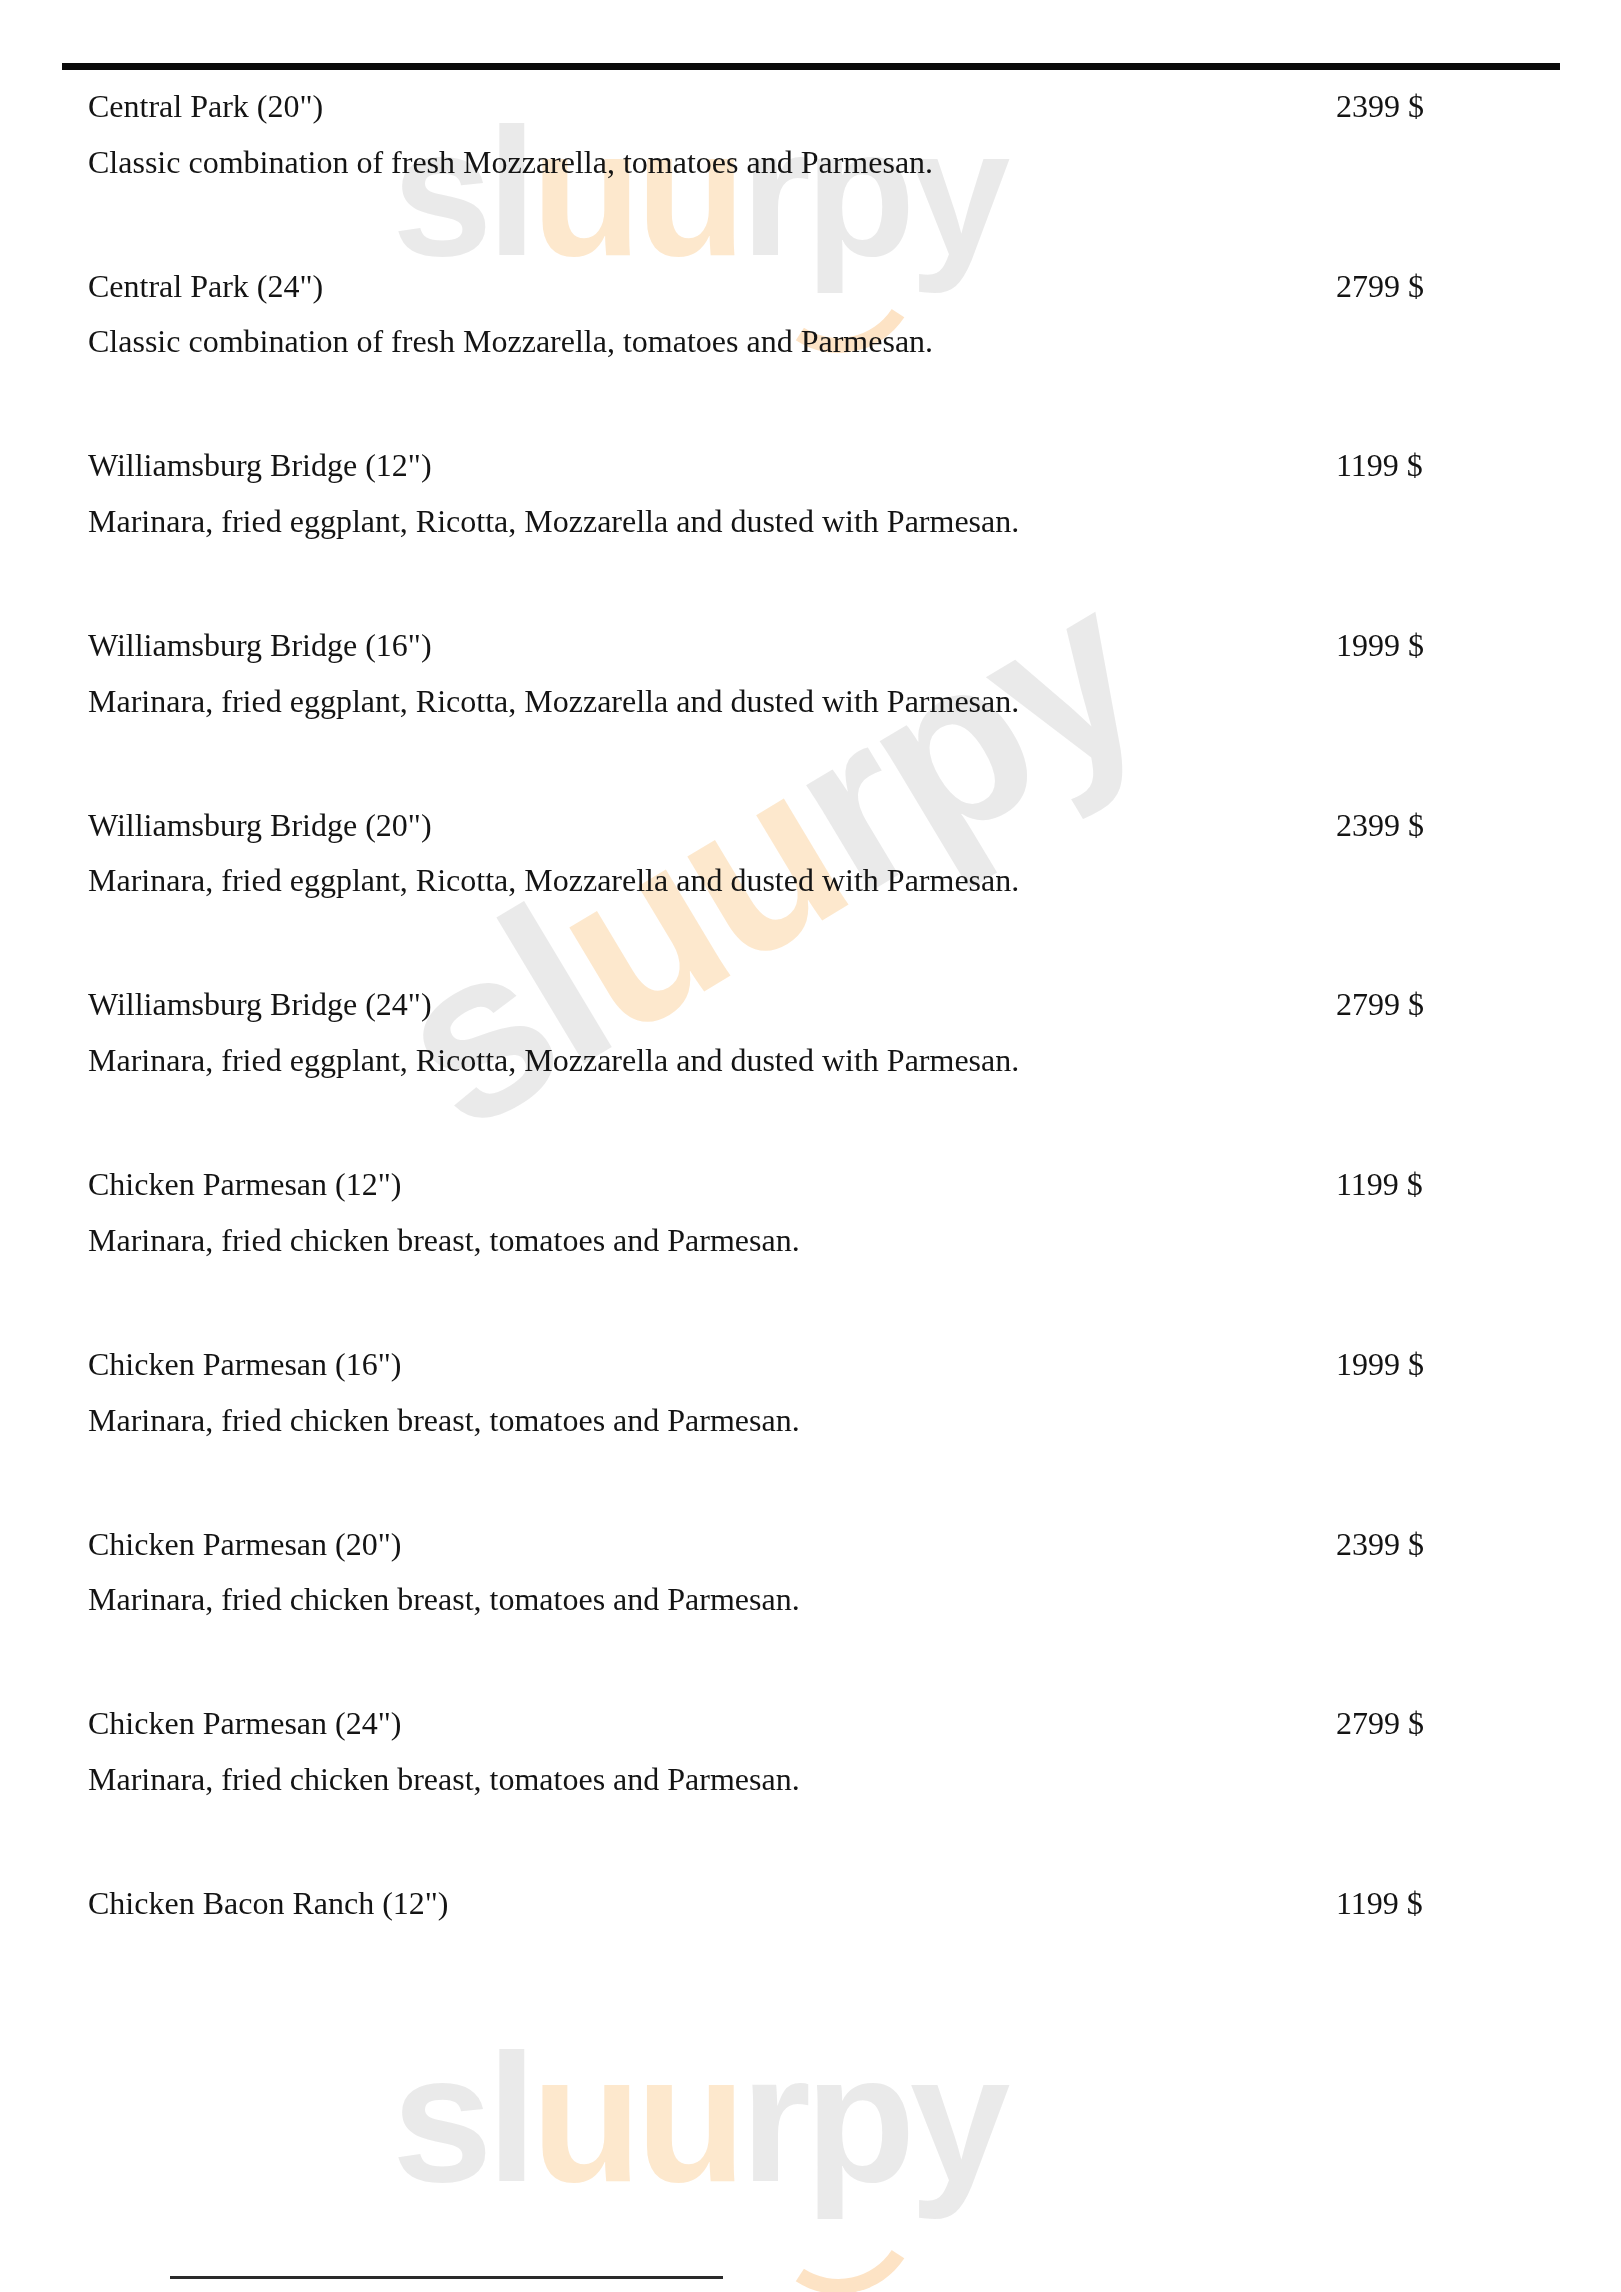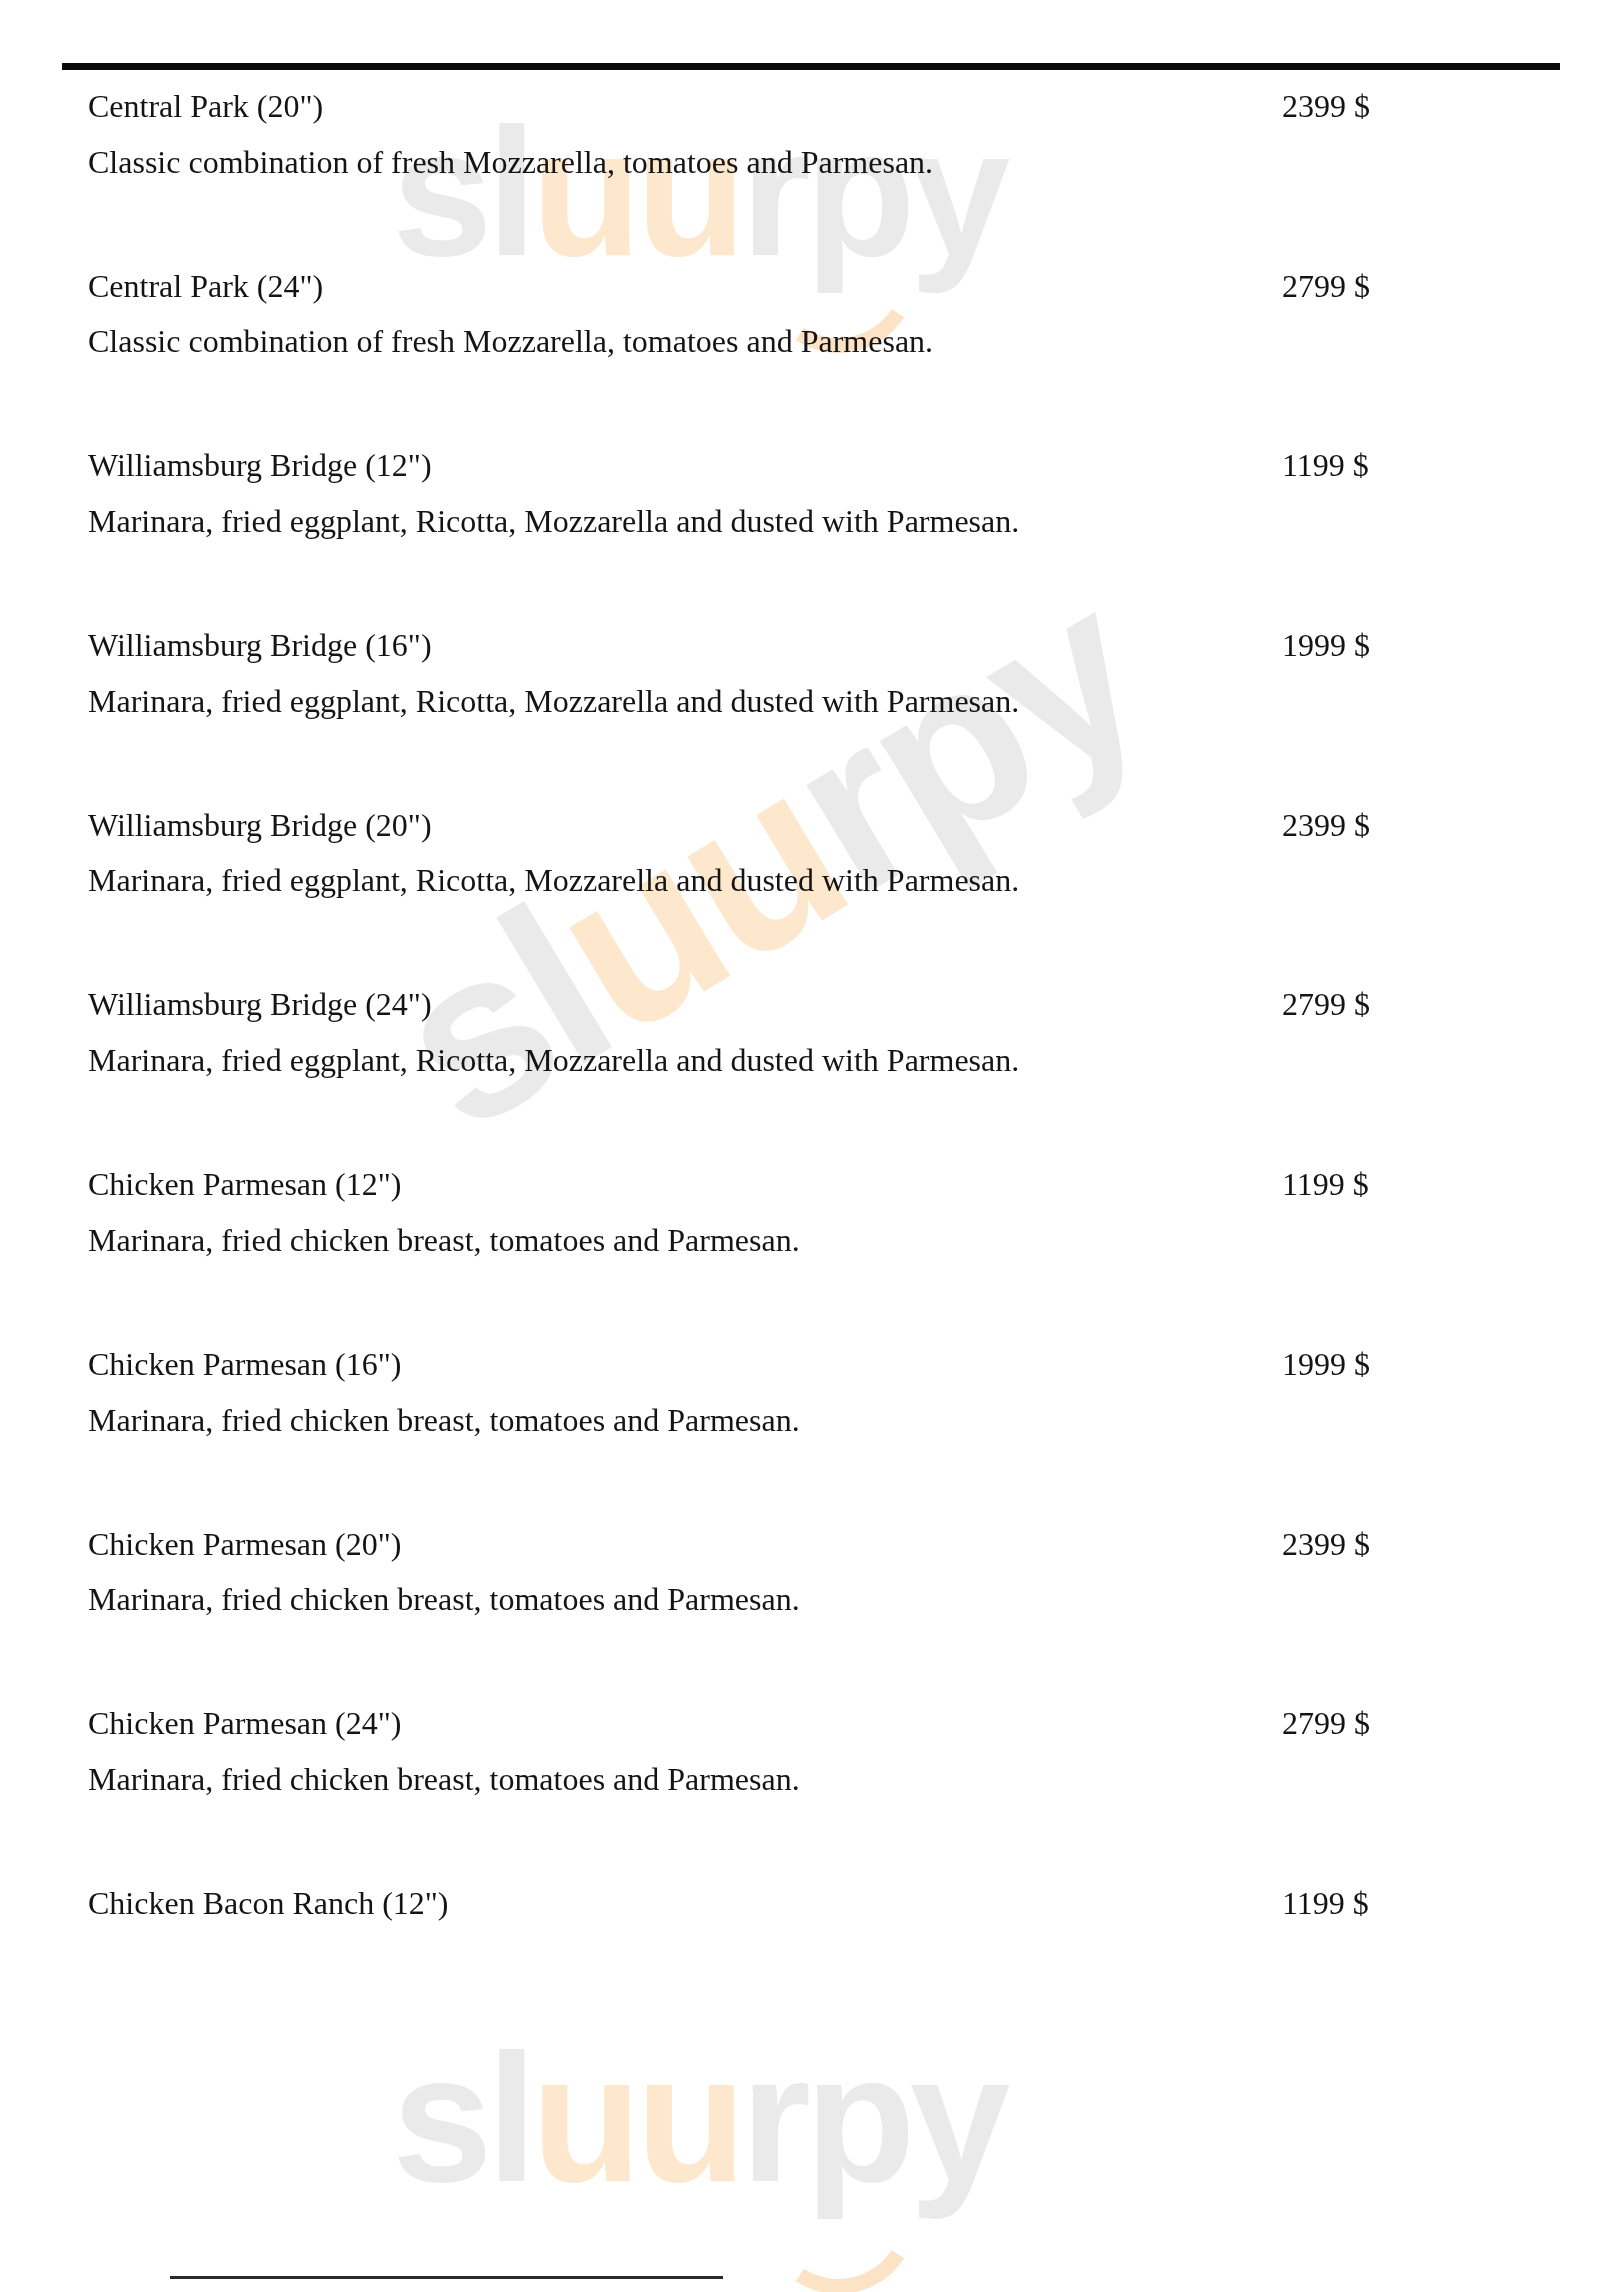--- a/index.html
+++ b/index.html
@@ -57,21 +57,21 @@
   }
 
   .name {
     font-size: 32px;
     line-height: 32px;
     display: inline-block;
   }
 
   .price {
     position: absolute;
-    left: 1194px;
+    left: 1248px;
     top: 0;
     font-size: 32px;
     line-height: 32px;
     white-space: nowrap;
   }
 
   .desc {
     margin-top: 13.7px;
     font-size: 32px;
     line-height: 52px;

